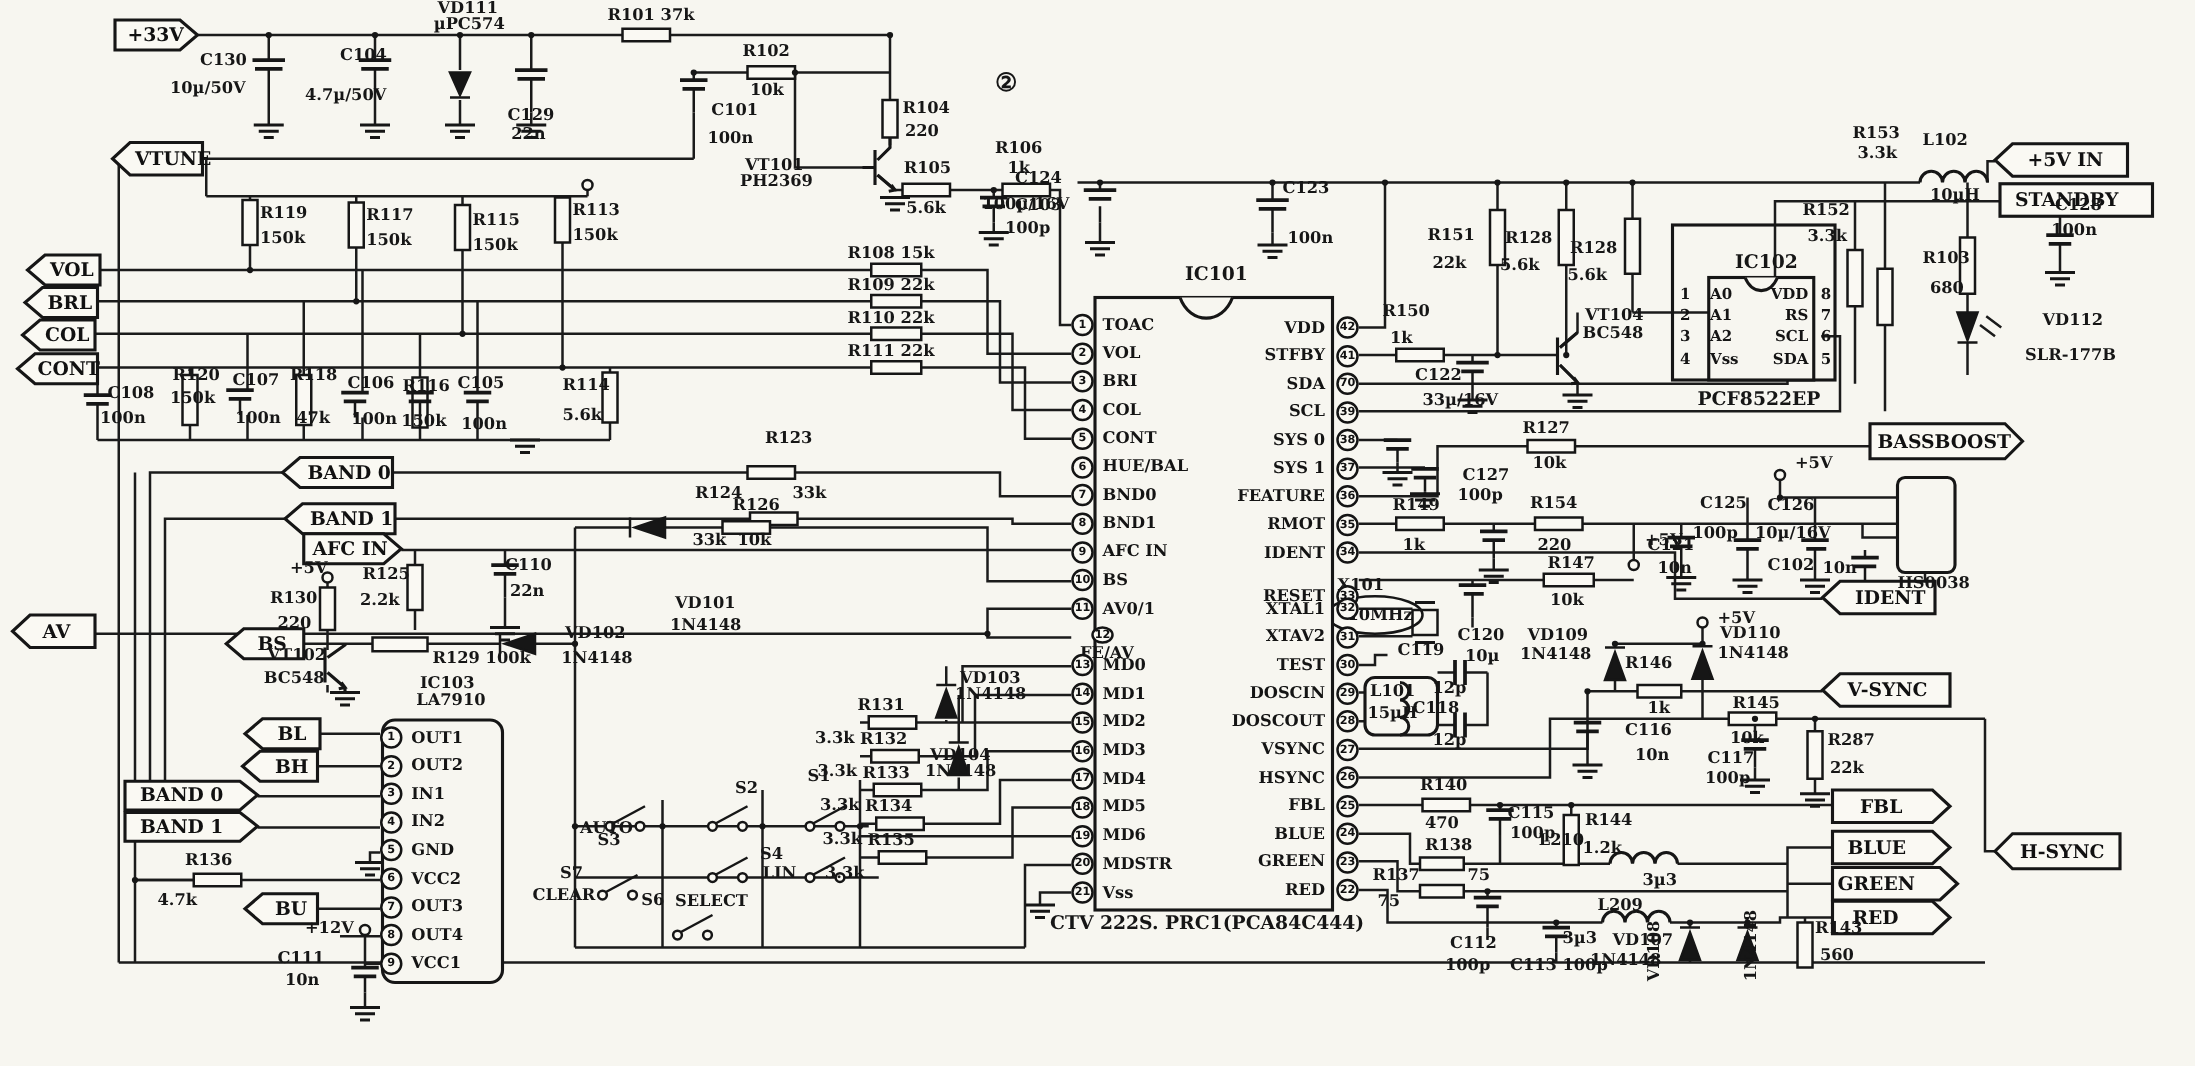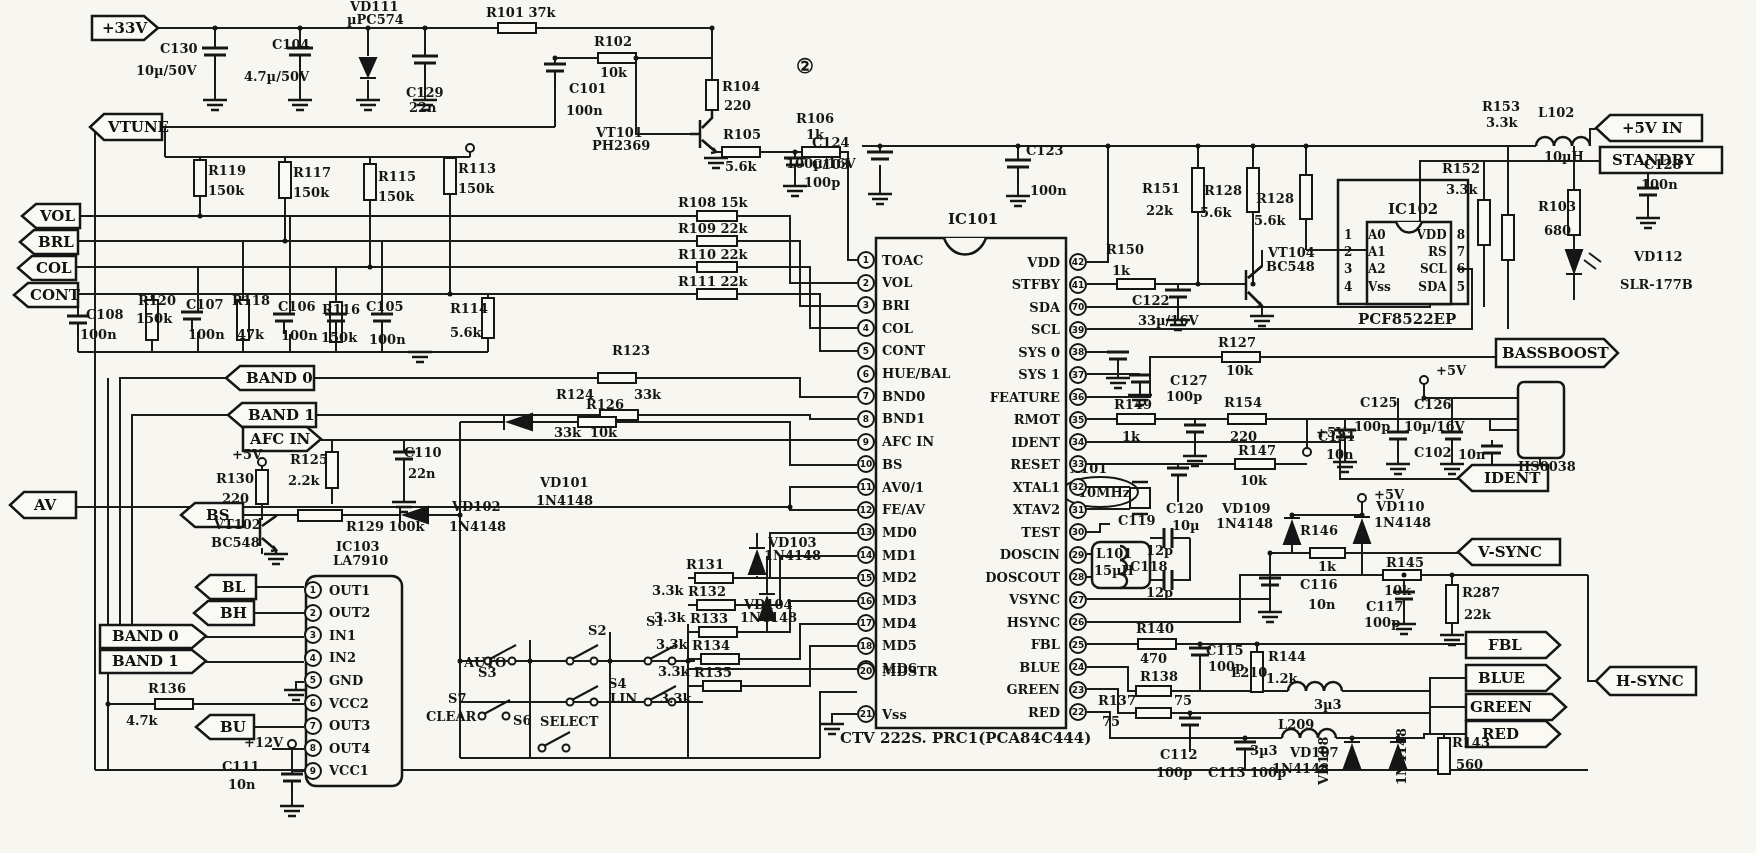--- a/index.html
+++ b/index.html
@@ -636,21 +636,21 @@
         <span class="plab">AFC IN</span>
       </div>
       <div class="prow" style="top: 204.3px;">
         <span class="pc">10</span>
         <span class="plab">BS</span>
       </div>
       <div class="prow" style="top: 227px;">
         <span class="pc">11</span>
         <span class="plab">AV0/1</span>
       </div>
-      <div class="prow" style="top: 249.7px;">
+      <div class="prow" style="top: 249.7px; flex-direction: column;">
         <span class="pc">12</span>
         <span class="plab">FE/AV</span>
       </div>
       <div class="prow" style="top: 272.4px;">
         <span class="pc">13</span>
         <span class="plab">MD0</span>
       </div>
       <div class="prow" style="top: 295.1px;">
         <span class="pc">14</span>
         <span class="plab">MD1</span>
@@ -668,21 +668,21 @@
         <span class="plab">MD4</span>
       </div>
       <div class="prow" style="top: 385.9px;">
         <span class="pc">18</span>
         <span class="plab">MD5</span>
       </div>
       <div class="prow" style="top: 408.6px;">
         <span class="pc">19</span>
         <span class="plab">MD6</span>
       </div>
-      <div class="prow" style="top: 411px; align-items: center;">
+      <div class="prow" style="top: 431px; align-items: center;">
         <span class="pc">20</span>
         <span class="plab">MDSTR</span>
       </div>
       <div class="prow" style="top: 454px;">
         <span class="pc">21</span>
         <span class="plab">Vss</span>
       </div>
     </div>
 <div style="position:absolute;left:860px;top:253px">
 
@@ -715,21 +715,21 @@
         <span class="pc">36</span>
       </div>
       <div class="prow prow-r" style="top: 157.5px;">
         <span class="plab plab-r">RMOT</span>
         <span class="pc">35</span>
       </div>
       <div class="prow prow-r" style="top: 180px;">
         <span class="plab plab-r">IDENT</span>
         <span class="pc">34</span>
       </div>
-      <div class="prow prow-r" style="top: 202px; text-align: right;">
+      <div class="prow prow-r" style="top: 215px; text-align: right;">
         <span class="plab plab-r">RESET</span>
         <span class="pc">33</span>
       </div>
       <div class="prow prow-r" style="top: 225px;">
         <span class="plab plab-r">XTAL1</span>
         <span class="pc">32</span>
       </div>
       <div class="prow prow-r" style="top: 247.5px;">
         <span class="plab plab-r">XTAV2</span>
         <span class="pc">31</span>

